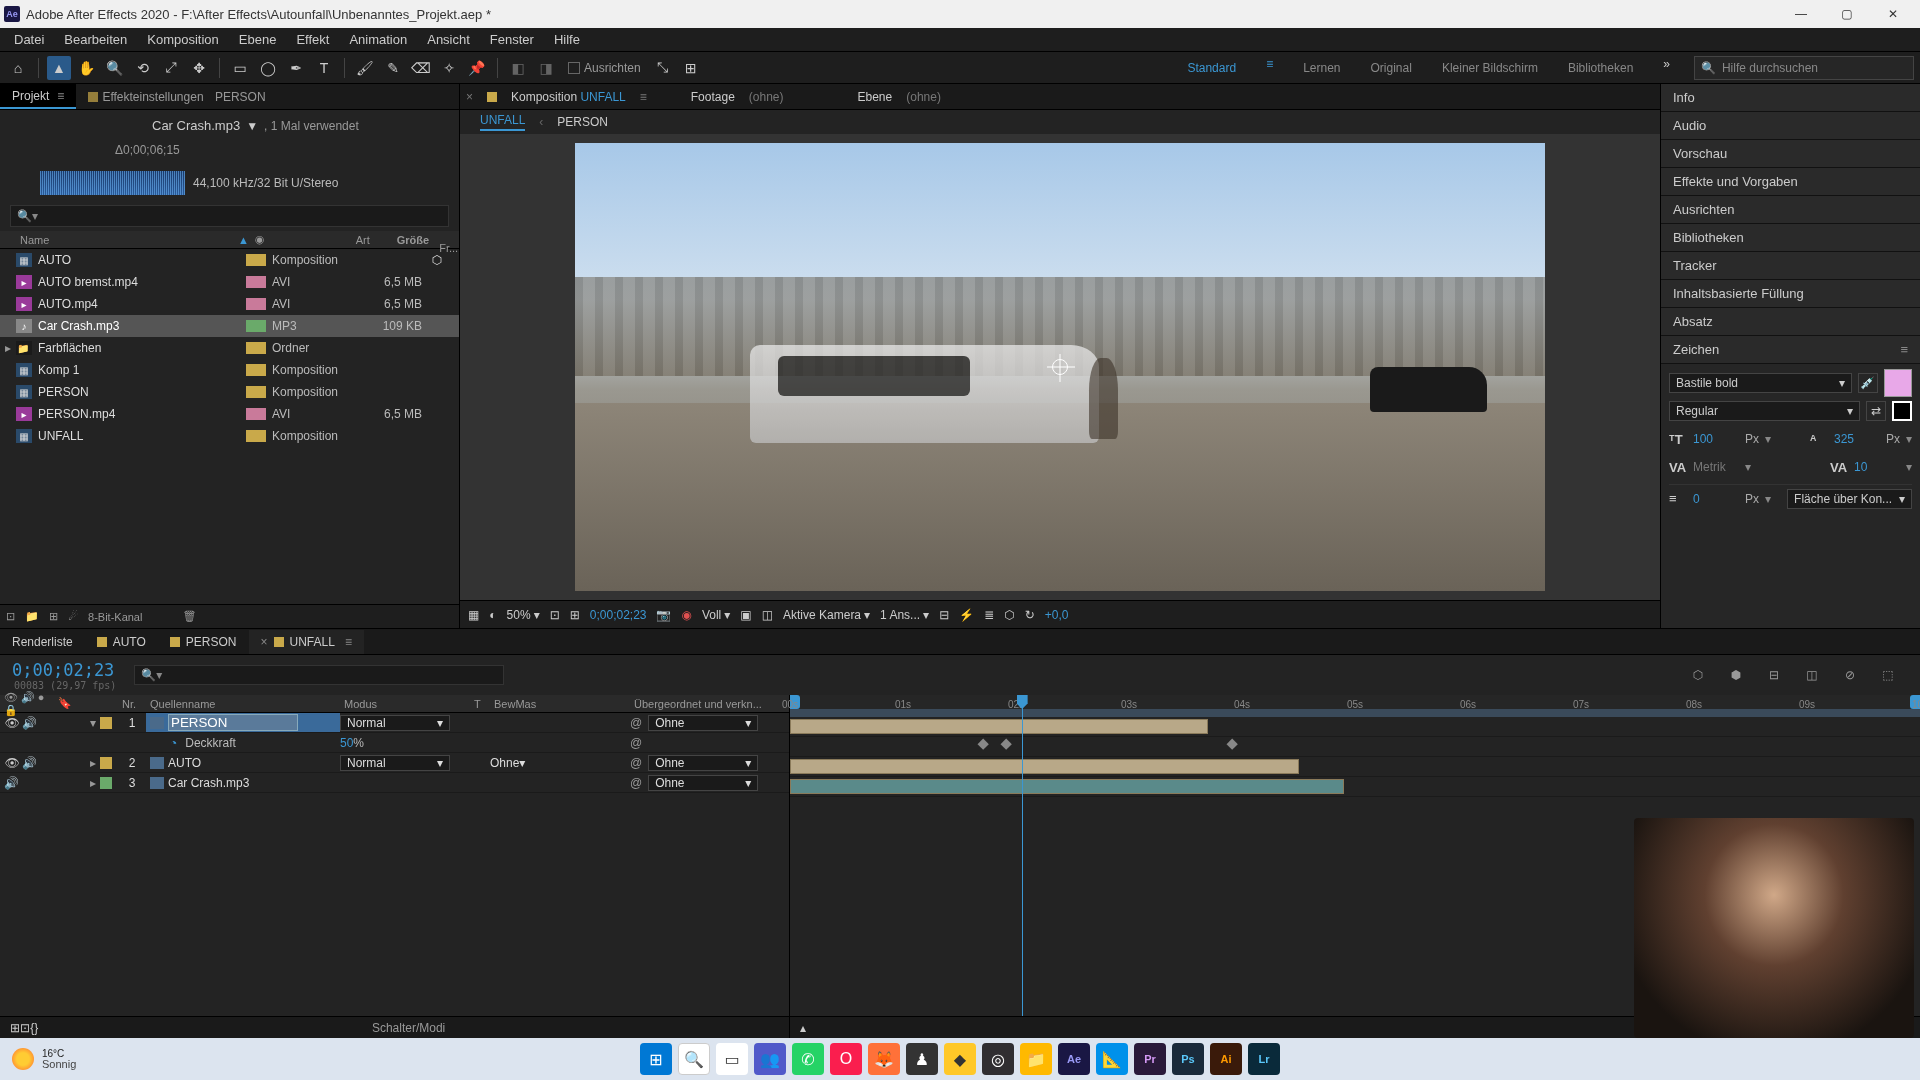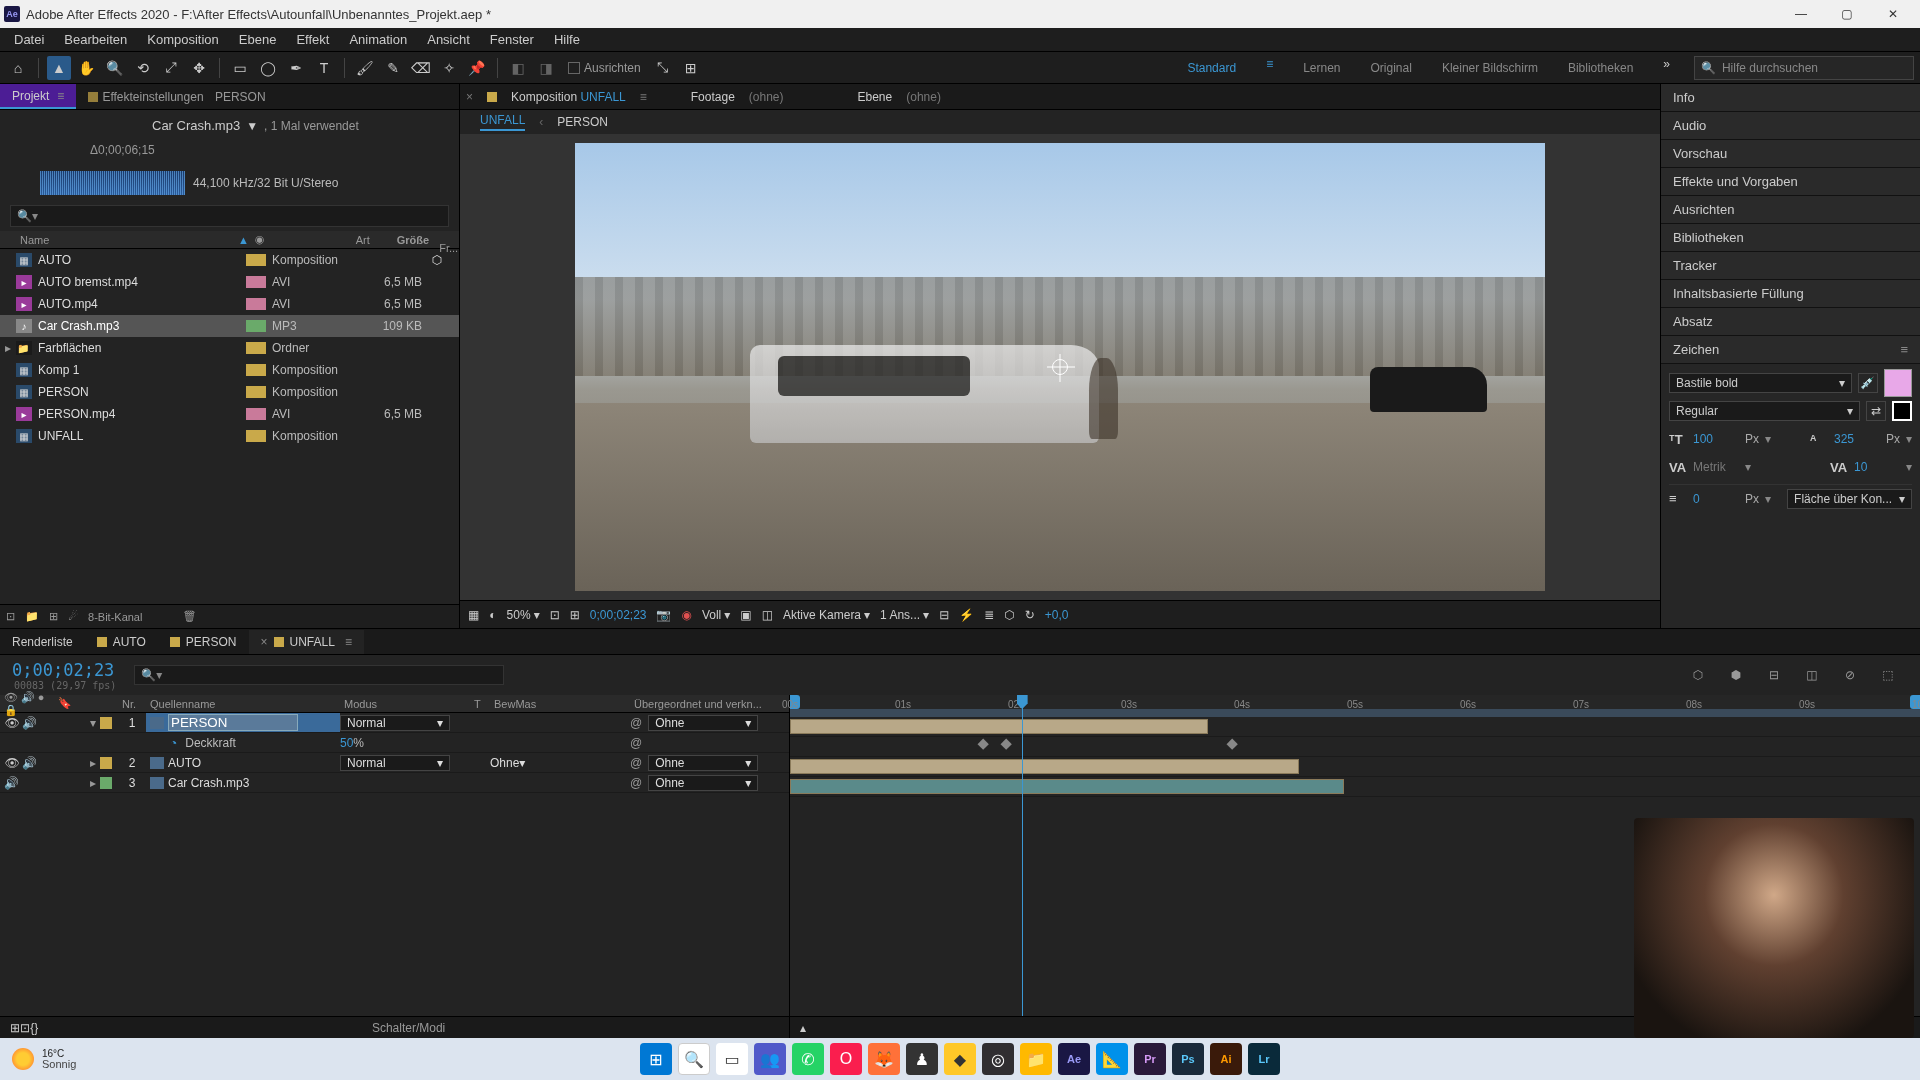--- a/index.html
+++ b/index.html
@@ -28,21 +28,21 @@
 .toolbar .workspace-item.active { color: #3b97d3; }
 .toolbar .search-box { width: 220px; height: 24px; background: #262626; border: 1px solid #444; display: flex; align-items: center; padding: 0 6px; color: #888; gap: 6px; }
 
 
 .main { display: flex; height: calc(100% - 28px - 24px - 32px - 410px - 42px); background: #1e1e1e; }
 
 
 .project-panel { width: 460px; background: #232323; display: flex; flex-direction: column; border-right: 1px solid #000; }
 .panel-tabs { height: 26px; display: flex; border-bottom: 1px solid #000; background: #1a1a1a; }
 .panel-tab { padding: 5px 12px; font-size: 12px; color: #ccc; display: flex; align-items: center; gap: 4px; }
-.panel-tab.active { background: #4c1d95; border-bottom: 2px solid #3b97d3; }
+.panel-tab.active { background: #000000; border-bottom: 2px solid #3b97d3; }
 .project-header { padding: 8px 12px; }
 .project-header .file-name { color: #ccc; font-size: 13px; }
 .project-header .file-meta { color: #999; font-size: 12px; margin-top: 4px; }
 .project-header .duration { color: #999; font-size: 12px; margin-top: 10px; margin-left: 40px;}
 .waveform-row { display: flex; align-items: center; gap: 8px; padding: 6px 12px; margin-left: 28px; }
 .waveform { width: 145px; height: 24px; background: linear-gradient(#1a3a6a,#2a5a9a); position: relative; overflow: hidden; }
 .waveform::after{content:"";position:absolute;inset:0;background:repeating-linear-gradient(90deg,#6ab0f0 0 1px,transparent 1px 2px);opacity:.6;}
 .project-search { margin: 4px 10px; height: 22px; background: #1a1a1a; border: 1px solid #333; display: flex; align-items: center; padding: 0 6px; }
 .project-table-header { display: flex; height: 18px; background: #2a2a2a; border-bottom: 1px solid #000; font-size: 11px; color: #999; align-items: center; }
 .project-table-header .col-name { width: 240px; padding-left: 20px; }
@@ -276,21 +276,21 @@
         <span style="width:10px;height:10px;background:#c9a94a;display:inline-block;"></span>
         <span>Effekteinstellungen</span>&nbsp;<span>PERSON</span>
       </div>
     </div>
     <div class="project-header">
       <div style="display:flex;align-items:center;gap:6px;margin-left:140px;">
         <span class="file-name">Car Crash.mp3</span>
         <span style="color:#ccc;">▼</span>
         <span class="file-meta" style="margin-top:0;">, 1 Mal verwendet</span>
       </div>
-      <div class="duration" style="margin-left:78px;">Δ0;00;06;15</div>
+      <div class="duration" style="margin-left:103px;">Δ0;00;06;15</div>
     </div>
     <div class="waveform-row">
       <div class="waveform"></div>
       <span style="color:#bbb;">44,100 kHz/32 Bit U/Stereo</span>
     </div>
     <div class="project-search">
       <span style="color:#888;">🔍▾</span>
     </div>
     <div class="project-table-header">
       <span class="col-name">Name</span>

